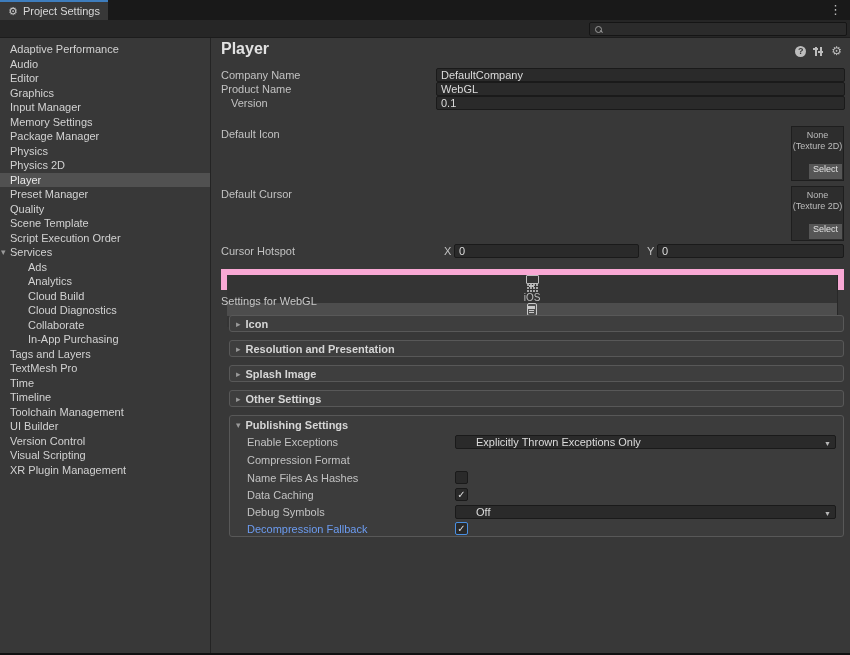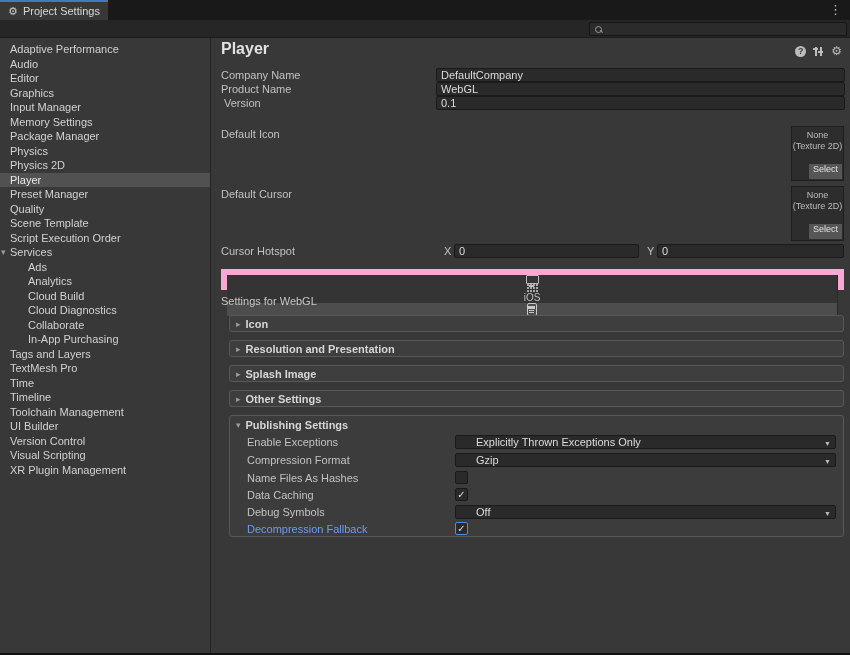--- a/index.html
+++ b/index.html
@@ -143,21 +143,21 @@
         <span class="preset-ic"></span>
         <span class="gear-glyph2">⚙</span>
       </div>
 
       <div class="row-label" style="left:10px; top:31px;">Company Name</div>
       <div class="tfield" style="left:225px; right:5px; top:30px;">DefaultCompany</div>
 
       <div class="row-label" style="left:10px; top:45px;">Product Name</div>
       <div class="tfield" style="left:225px; right:5px; top:44px;">WebGL</div>
 
-      <div class="row-label" style="left:13px; top:59px;">Version</div>
+      <div class="row-label" style="left:20px; top:59px;">Version</div>
       <div class="tfield" style="left:225px; right:5px; top:58px;">0.1</div>
 
       <div class="row-label" style="left:10px; top:90px;">Default Icon</div>
       <div class="tex-well" style="left:580px; top:88px;">
         <div class="tex-none">
           <div>None</div>
           <div>(Texture 2D)</div>
         </div>
         <div class="select-btn">Select</div>
       </div>
@@ -233,24 +233,20 @@
           <span>Publishing Settings</span>
         </div>
 
         <div class="pub-row-label" style="top:20px;">Enable Exceptions</div>
         <div class="dropdown" style="top:19px;">
           <span>Explicitly Thrown Exceptions Only</span>
           <span class="arrow">▼</span>
         </div>
 
         <div class="pub-row-label" style="top:38px;">Compression Format</div>
-        <div class="dropdown" style="top:37px;">
-          <span>Gzip</span>
-          <span class="arrow">▼</span>
-        </div>
 
         <div class="pub-row-label" style="top:56px;">Name Files As Hashes</div>
         <div class="checkbox" style="top:55px;"></div>
 
         <div class="pub-row-label" style="top:73px;">Data Caching</div>
         <div class="checkbox" style="top:72px;">✓</div>
 
         <div class="pub-row-label" style="top:90px;">Debug Symbols</div>
         <div class="dropdown" style="top:89px;">
           <span>Off</span>

